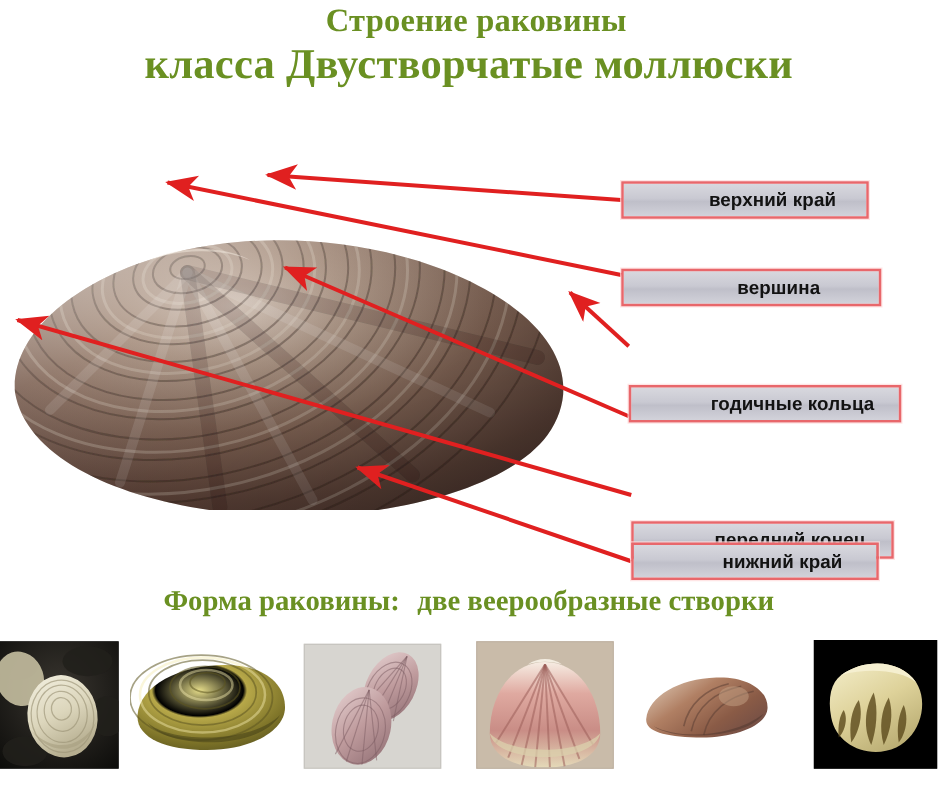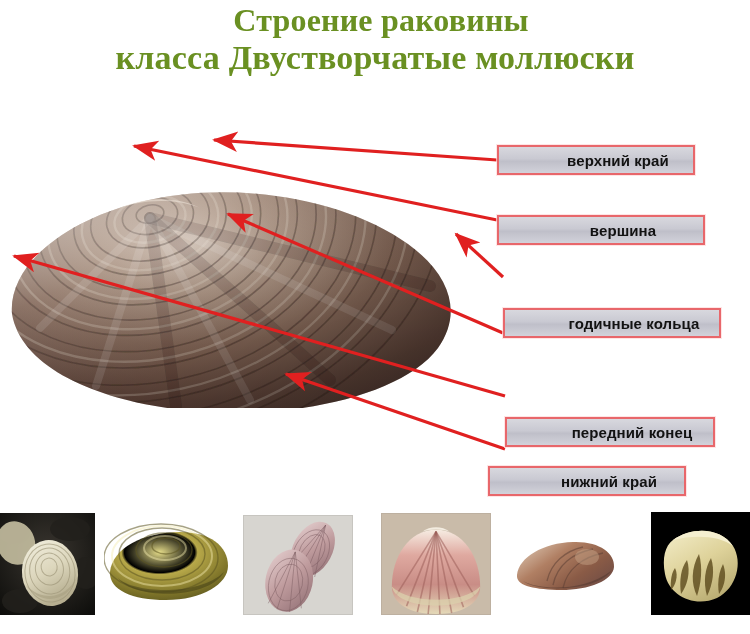--- a/index.html
+++ b/index.html
@@ -20,21 +20,21 @@
   }
   .title-line{
     display:block;
     font-family:"Liberation Serif", serif;
     font-weight:bold;
     color:#6a9022;
     font-size:34px;
     letter-spacing:0.2px;
     white-space:nowrap;
   }
-  .title-line.l1{font-size:32px;padding-left:12px;}
+  .title-line.l1{font-size:26px;padding-left:12px;}
   .title-line.l2{font-size:34px;margin-top:4px;}
 
   
   #shell-wrap{
     position:absolute;left:0px;top:118px;width:480px;height:290px;
   }
   #shell-svg{position:absolute;left:0;top:0;width:480px;height:290px;}
 
   
   #arrow-svg{position:absolute;left:0;top:0;width:750px;height:634px;pointer-events:none;}
@@ -192,24 +192,28 @@
   </div>
   <div class="label-box" style="left:497px;top:215px;width:208px;height:30px;">
     <span>вершина</span>
   </div>
   <div class="label-box" style="left:503px;top:308px;width:218px;height:30px;">
     <span>годичные кольца</span>
   </div>
   <div class="label-box" style="left:505px;top:381px;width:210px;height:30px;margin-top:36px;">
     <span>передний конец</span>
   </div>
-  <div class="label-box" style="left:488px;top:434px;width:198px;height:30px;margin-top:32px;">
+  <div class="label-box" style="left:505px;top:434px;width:198px;height:30px;">
     <span>нижний край</span>
   </div>
 
+  <div class="caption">
+    <span class="cap-strong">Форма раковины:</span>
+    <span class="cap-rest">две  веерообразные  створки</span>
+  </div>
 
   <div id="photo-strip">
 
     <div class="photo" style="left:0px;top:3px;width:95px;height:102px;background:#0d0d0d;">
       <svg viewBox="0 0 95 102" preserveAspectRatio="none">
         <defs>
           <radialGradient id="p1rock" cx="50%" cy="40%" r="80%">
             <stop offset="0%" stop-color="#3a3630"></stop>
               <stop offset="100%" stop-color="#0b0b09"></stop>
           </radialGradient>

